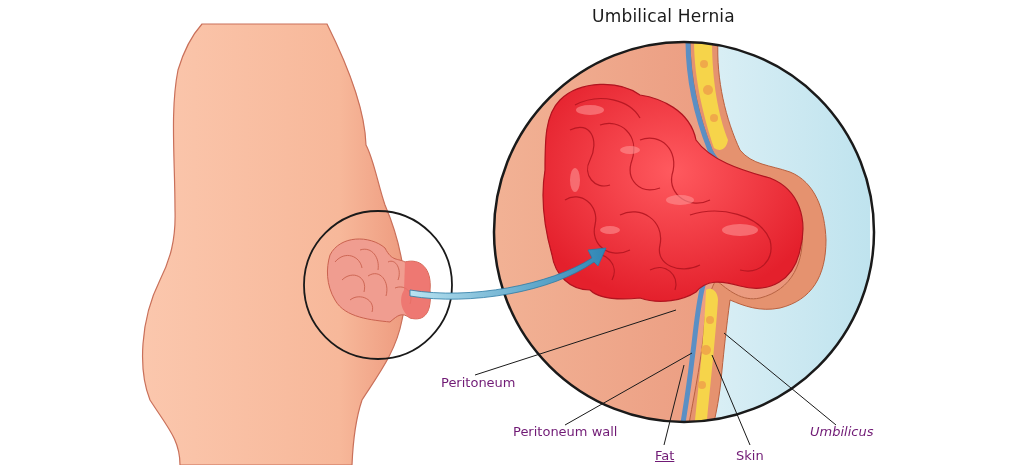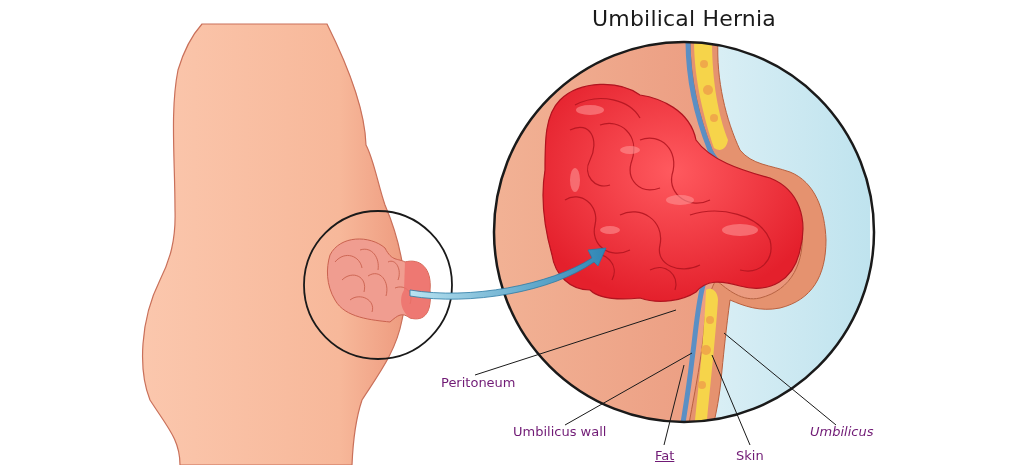--- a/index.html
+++ b/index.html
@@ -1,17 +1,17 @@
 <!DOCTYPE html>
 <html><head>
 <meta charset="utf-8">
 <style>
   html,body{margin:0;padding:0;background:#ffffff;}
   body{width:1024px;height:465px;position:relative;overflow:hidden;font-family:"DejaVu Sans","Liberation Sans",sans-serif;}
-  .title{position:absolute;left:592px;top:6px;font-size:22px;color:#1a1a1a;letter-spacing:0.2px;}
+  .title{position:absolute;left:592px;top:6px;font-size:17px;color:#1a1a1a;letter-spacing:0.2px;}
   .label{position:absolute;font-size:13px;color:#701a75;white-space:nowrap;}
   svg{position:absolute;left:0;top:0;}
 </style>
 </head>
 <body>
 
 <svg width="1024" height="465" viewBox="0 0 1024 465">
   <defs>
     <linearGradient id="bodyGrad" x1="0" x2="1" y1="0" y2="0">
       <stop offset="0" stop-color="#fbc7ad"></stop>
@@ -101,16 +101,16 @@
     <line x1="475" y1="375" x2="676" y2="310"></line>
     <line x1="565" y1="425" x2="692" y2="353"></line>
     <line x1="664" y1="445" x2="684" y2="365"></line>
     <line x1="750" y1="445" x2="712" y2="355"></line>
     <line x1="836" y1="425" x2="724" y2="333"></line>
   </g>
 </svg>
 
 <div class="title">Umbilical Hernia</div>
 <div class="label" style="left:441px;top:375px;">Peritoneum</div>
-<div class="label" style="left:513px;top:424px;">Umbilicus wall</div>
+<div class="label" style="left:513px;top:424px;">Peritoneum wall</div>
 <div class="label" style="left:655px;top:448px;text-decoration:underline;">Fat</div>
 <div class="label" style="left:736px;top:448px;text-align:right;">Skin</div>
 <div class="label" style="left:810px;top:424px;font-style:italic;">Umbilicus</div>
 
 </body></html>

